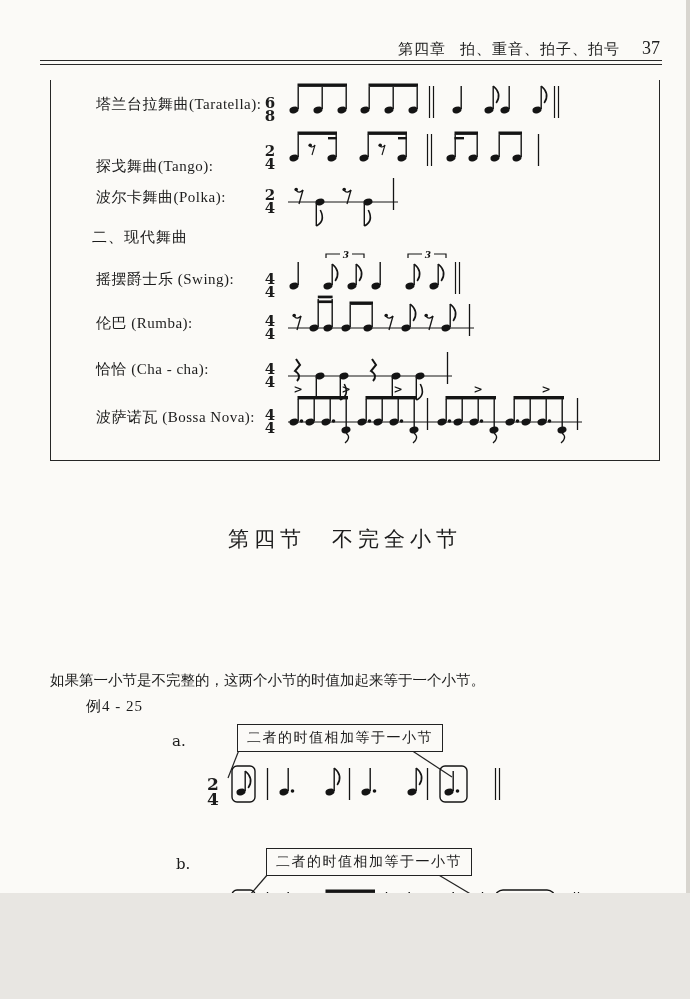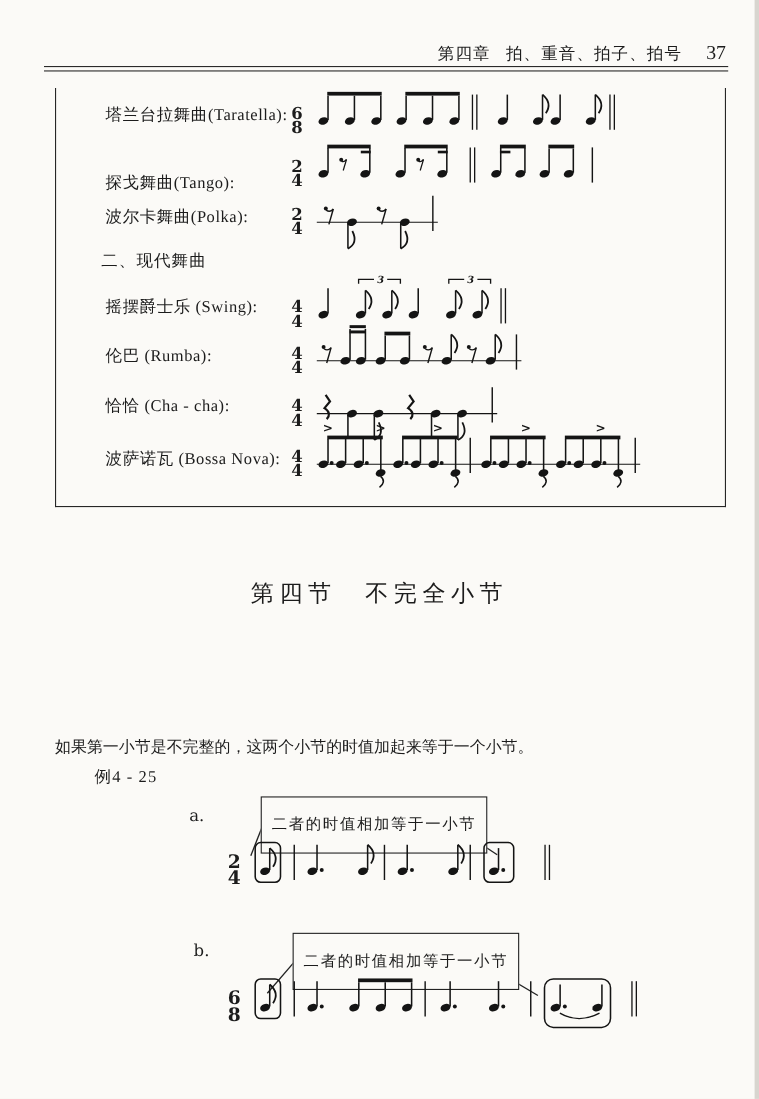--- a/index.html
+++ b/index.html
@@ -1,17 +1,17 @@
 <!DOCTYPE html>
 <html><head>
 <meta charset="utf-8">
 <style>
   html,body{margin:0;padding:0;background:#e8e6e2;}
   .page{
-    position:relative;width:690px;height:999px;margin:0 auto;
+    position:relative;width:690px;height:893px;margin:0 auto;
     background:#fbfaf7;
     font-family:"Liberation Serif","DejaVu Serif",serif;
     color:#1c1c1c;overflow:hidden;
   }
   .abs{position:absolute;}
   svg{overflow:visible;display:block;}
   .edge{position:absolute;right:0;top:0;width:4px;height:100%;background:#d8d5cf;}
   
   .hdr{top:38px;right:30px;display:flex;align-items:baseline;font-size:15px;letter-spacing:1px;white-space:nowrap;}
   .hdr .chap{margin-right:14px;}
@@ -27,21 +27,21 @@
   .sect{left:0;top:525px;width:690px;text-align:center;font-size:21px;font-weight:normal;letter-spacing:5px;}
   .ptext{left:50px;width:592px;font-size:14.5px;line-height:28px;text-align:justify;text-align-last:justify;}
   .ptext.first{text-indent:29px;}
   .ptext.last{text-align-last:left;}
   .emph{
     text-emphasis:filled dot #222;text-emphasis-position:under right;
     -webkit-text-emphasis:filled dot #222;-webkit-text-emphasis-position:under right;
   }
   .exlabel{font-size:15px;letter-spacing:1px;}
   .ablabel{font-size:15px;font-family:"DejaVu Serif",serif;}
-  .ann{border:1.3px solid #222;font-size:14px;padding:16px 9px;letter-spacing:1.5px;white-space:nowrap;background:#fbfaf7;}
+  .ann{border:1.3px solid #222;font-size:14px;padding:4px 9px;letter-spacing:1.5px;white-space:nowrap;background:#fbfaf7;}
   .footer{right:8px;top:970px;font-size:13.5px;letter-spacing:.5px;white-space:nowrap;}
   .footer .site{color:#9b8b81;}
   .footer .lnk{color:#c0593f;margin-left:7px;font-family:"Liberation Sans","DejaVu Sans",sans-serif;font-size:13px;}
 </style>
 </head>
 <body>
 
 <div class="page">
   <div class="edge"></div>
 

